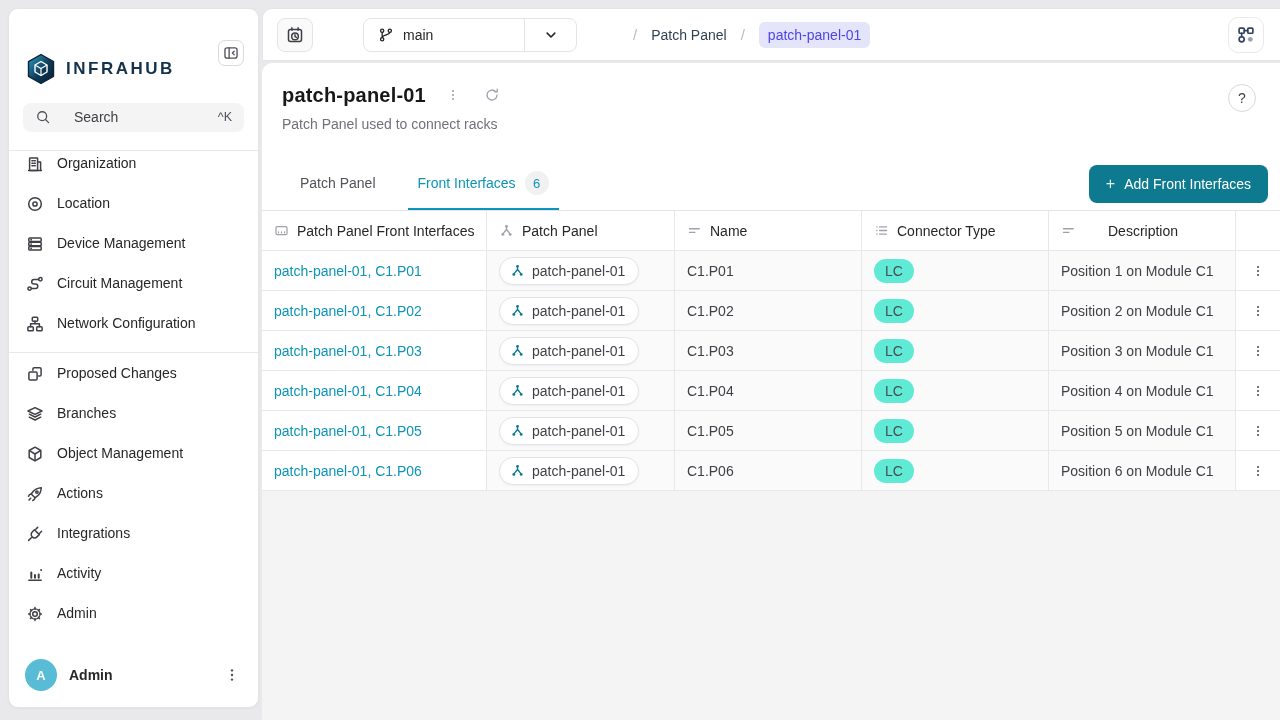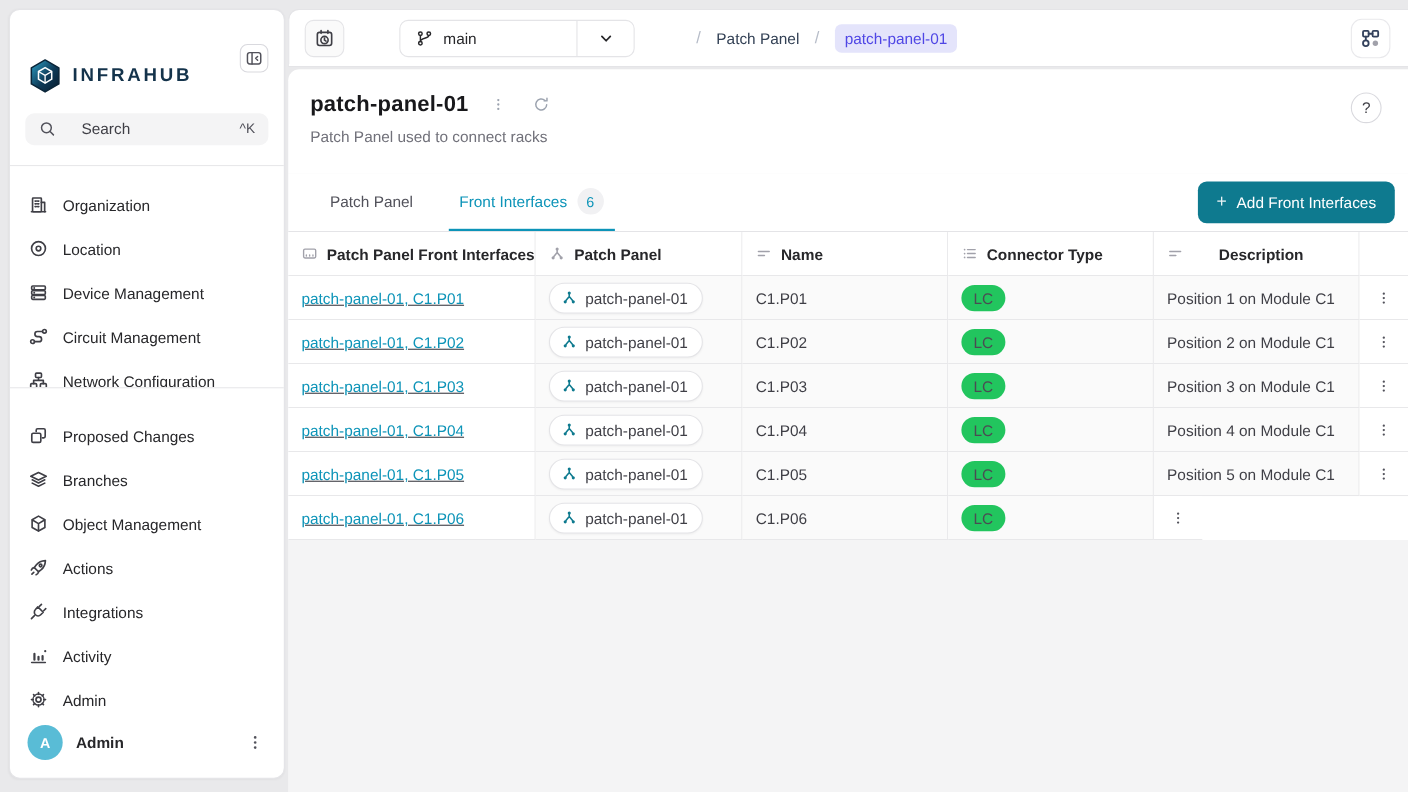--- a/index.html
+++ b/index.html
@@ -18,21 +18,21 @@
   .logo-text { font-weight:700; font-size:17px; letter-spacing:2.5px; color:#14334b; }
   .collapse-btn { width:26px; height:26px; border:1px solid #d9d9de; border-radius:7px; background:#fff; color:#52525b; display:flex; align-items:center; justify-content:center; cursor:pointer; }
   .search-box { margin:10px 14px 18px 14px; height:34px; background:#f4f4f5; border-radius:8px; display:flex; align-items:center; gap:23px; padding:0 12px; color:#52525b; }
   .search-box input { border:0; outline:0; background:transparent; flex:1; font:inherit; color:#27272a; min-width:0; }
   .search-box input::placeholder { color:#3f3f46; }
   .kbd { color:#52525b; font-size:12.5px; }
   .divider { border-top:1px solid #e8e8ea; }
   .nav-group { padding-top:4px; }
   .nav-group.g1 { height:237px; overflow:hidden; }
   .nav-group.g2 { padding-top:12px; }
-  .nav-item { height:40px; display:flex; align-items:flex-end; gap:13px; padding:0 17px; cursor:pointer; color:#27272a; }
+  .nav-item { height:40px; display:flex; align-items:flex-start; gap:13px; padding:0 17px; cursor:pointer; color:#27272a; }
   .nav-item .ic { color:#3f3f46; }
   .user-row { margin-top:auto; display:flex; align-items:center; gap:12px; padding:14px 14px 16px 16px; }
   .avatar { width:32px; height:32px; border-radius:50%; background:#59bcd6; color:#fff; font-weight:700; font-size:13px; display:flex; align-items:center; justify-content:center; }
   .user-name { font-weight:700; flex:1; }
   .icon-btn { background:transparent; border:0; color:#52525b; cursor:pointer; display:flex; align-items:center; justify-content:center; padding:4px; }
 
   
   .main { flex:1; display:flex; flex-direction:column; min-width:0; }
   .topbar { height:53px; background:#fff; border:1px solid #e4e4e7; border-right:0; border-radius:10px 0 0 0; display:flex; align-items:center; padding:0 16px 0 14px;gap:36px; }
   .cal-btn { width:36px; height:34px; border:1px solid #e4e4e7; background:#fafafa; border-radius:8px; display:flex; align-items:center; justify-content:center; color:#3f3f46; cursor:pointer; }
@@ -55,29 +55,29 @@
 
   .tabs-row { background:#fff; height:53px; border-bottom:1px solid #e4e4e7; display:flex; align-items:center; padding-left:28px; }
   .tab { height:100%; display:flex; align-items:center; gap:9px; padding:0 10px; margin-right:22px; color:#52525b; cursor:pointer; border-bottom:2px solid transparent; }
   .tab.active { color:#0d94b8; border-bottom-color:#0d94b8; font-weight:500; }
   .tab-badge { background:#f1f1f3; color:#0d94b8; border-radius:999px; min-width:24px; height:24px; display:flex; align-items:center; justify-content:center; font-size:13px; padding:0 6px; }
   .add-btn { margin-left:auto; margin-right:12px; background:#0e7a8f; color:#fff; border:0; border-radius:8px; height:38px; padding:0 17px; font:inherit; font-weight:500; display:flex; align-items:center; gap:9px; cursor:pointer; }
   .add-plus { font-size:16px; font-weight:400; opacity:.9; }
 
   .thead, .trow { display:flex; background:#fff; }
   .th, .td { border-right:1px solid #e8e8ea; border-bottom:1px solid #e8e8ea; height:40px; display:flex; align-items:center; padding:0 12px; }
-  .th { gap:8px; font-weight:700; color:#27272a; background:#fff; white-space:nowrap; overflow:hidden; }
+  .th { gap:8px; font-weight:400; color:#27272a; background:#fff; white-space:nowrap; overflow:hidden; }
   .th .ic { color:#a1a1aa; }
   .td { color:#3f3f46; background:#fafafa; white-space:nowrap; overflow:hidden; }
-  .td.c1, .td.c6 { background:#fff;text-decoration:underline; }
+  .td.c1, .td.c6 { background:#fff; }
   .c1 { width:225px; } .c2 { width:188px; } .c3 { width:187px; } .c4 { width:187px; } .c5 { width:187px;gap:32px; } .c6 { width:44px; border-right:0; justify-content:center; padding:0; }
   .iface-link { color:#0d94b8; text-decoration:none; cursor:pointer; }
   .pp-pill { display:inline-flex; align-items:center; gap:7px; background:#fff; border:1px solid #e4e4e7; border-radius:999px; padding:5px 13px 5px 10px; box-shadow:0 1px 2px rgba(0,0,0,.05); color:#3f3f46; cursor:pointer; }
   .pp-pill .ic { color:#0e7a8f; }
-  .lc-chip { background:#22c55e; border-radius:999px; padding:4px 11px; color:#4b4b53; }
+  .lc-chip { background:#5eead4; border-radius:999px; padding:4px 11px; color:#4b4b53; }
   .row-kebab { color:#52525b; }
   .table-after { flex:1; background:#f4f4f5; }
 </style>
 </head>
 <body>
 
 <svg width="0" height="0" style="position:absolute" aria-hidden="true">
   <symbol id="i-building" viewBox="0 0 18 18">
       <path d="M2.6 15.5h12.8"></path>
       <rect x="3.6" y="3" width="8" height="12.5" rx="0.6"></rect>
@@ -576,20 +576,21 @@
               <svg class="ic ic15">
                 <use href="#i-hierarchy"></use>
               </svg>
               <span>patch-panel-01</span>
             </span>
           </div>
         <div class="td c3">C1.P06</div>
         <div class="td c4">
             <span class="lc-chip">LC</span>
           </div>
+        <div class="td c5">Position 6 on Module C1</div>
         <div class="td c6">
             <button class="icon-btn row-kebab">
               <svg class="ic ic14">
                 <use href="#i-kebab"></use>
               </svg>
             </button>
           </div>
       </div>
 
       <div class="table-after"></div>

